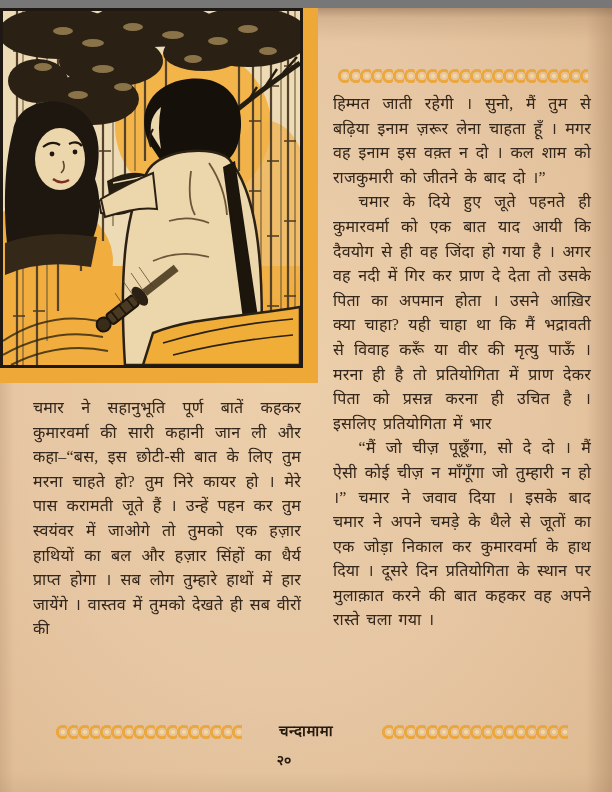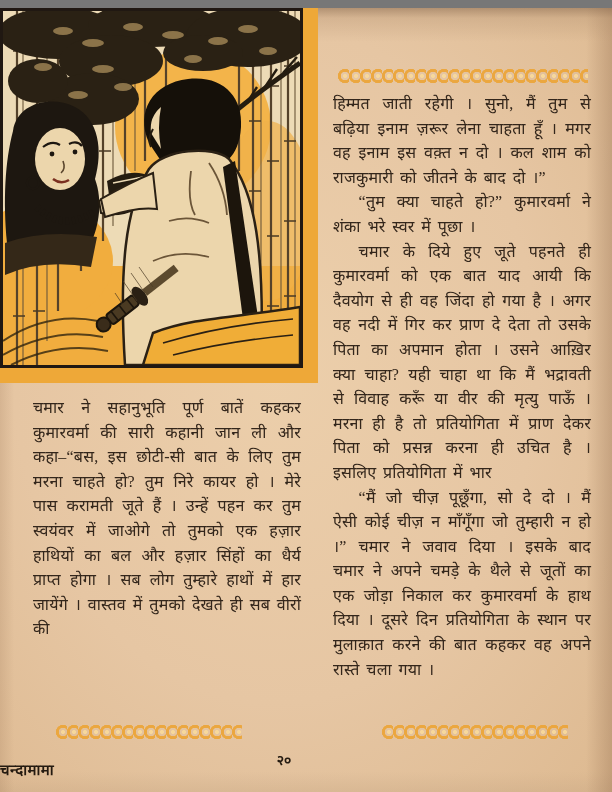--- a/index.html
+++ b/index.html
@@ -53,22 +53,22 @@
     letter-spacing:.2px;
     word-spacing:2.5px;
   }
   .column p{margin:0;}
   .column p + p{text-indent:1.6em;}
   .col-right{left:333px;top:84px;width:258px;height:624px;}
   .col-left{left:33px;top:388px;width:268px;height:326px;}
 
   
   .footer-title{
-    position:absolute;left:0;top:751px;width:612px;
-    text-align:left;font-weight:bold;font-size:15px;color:#241a10;
+    position:absolute;left:0;top:712px;width:612px;
+    text-align:center;font-weight:bold;font-size:15px;color:#241a10;
     letter-spacing:.5px;
   }
   .footer-page{
     position:absolute;left:0;top:742px;width:568px;
     text-align:center;font-size:14px;font-weight:bold;color:#241a10;
   }
 </style>
 </head>
 <body>
 
@@ -198,21 +198,20 @@
           <path d="M120 270 l14 20 M128 262 l14 20 M136 256 l14 20 M112 282 l12 18"></path>
         </g>
       </svg>
     </div>
   </div>
 
   <div class="chain chain-top"></div>
 
   <div class="column col-right">
       <p>हिम्मत जाती रहेगी । सुनो, मैं तुम से बढ़िया इनाम ज़रूर लेना चाहता हूँ । मगर वह इनाम इस वक़्त न दो । कल शाम को राजकुमारी को जीतने के बाद दो ।”</p>
-      <p>“तुम क्या चाहते हो?” कुमारवर्मा ने शंका भरे स्वर में पूछा ।</p>
       <p>चमार के दिये हुए जूते पहनते ही कुमारवर्मा को एक बात याद आयी कि दैवयोग से ही वह जिंदा हो गया है । अगर वह नदी में गिर कर प्राण दे देता तो उसके पिता का अपमान होता । उसने आख़िर क्या चाहा? यही चाहा था कि मैं भद्रावती से विवाह करूँ या वीर की मृत्यु पाऊँ । मरना ही है तो प्रतियोगिता में प्राण देकर पिता को प्रसन्न करना ही उचित है । इसलिए प्रतियोगिता में भार</p>
       <p>“मैं जो चीज़ पूछूँगा, सो दे दो । मैं ऐसी कोई चीज़ न माँगूँगा जो तुम्हारी न हो ।” चमार ने जवाव दिया । इसके बाद चमार ने अपने चमड़े के थैले से जूतों का एक जोड़ा निकाल कर कुमारवर्मा के हाथ दिया । दूसरे दिन प्रतियोगिता के स्थान पर मुलाक़ात करने की बात कहकर वह अपने रास्ते चला गया ।</p>
     </div>
 
   <div class="column col-left">
       <p>चमार ने सहानुभूति पूर्ण बातें कहकर कुमारवर्मा की सारी कहानी जान ली और कहा–“बस, इस छोटी-सी बात के लिए तुम मरना चाहते हो? तुम निरे कायर हो । मेरे पास करामती जूते हैं । उन्हें पहन कर तुम स्वयंवर में जाओगे तो तुमको एक हज़ार हाथियों का बल और हज़ार सिंहों का धैर्य प्राप्त होगा । सब लोग तुम्हारे हाथों में हार जायेंगे । वास्तव में तुमको देखते ही सब वीरों की</p>
     </div>
 
   <div class="chain chain-bl"></div>
   <div class="chain chain-br"></div>

